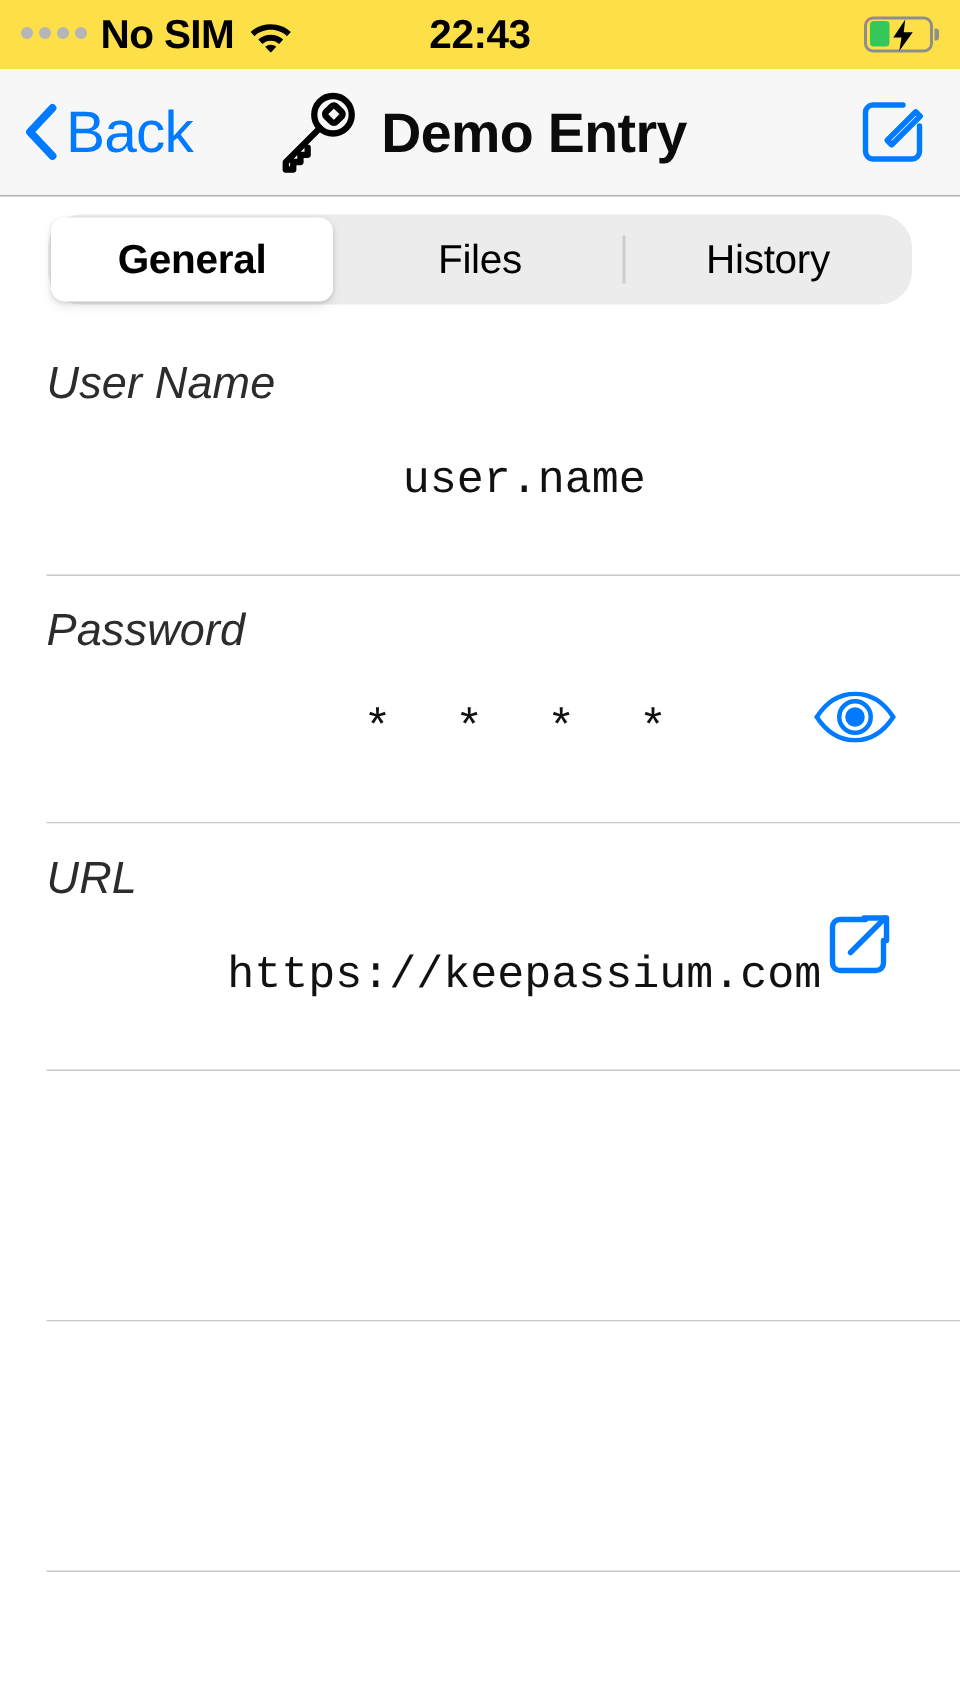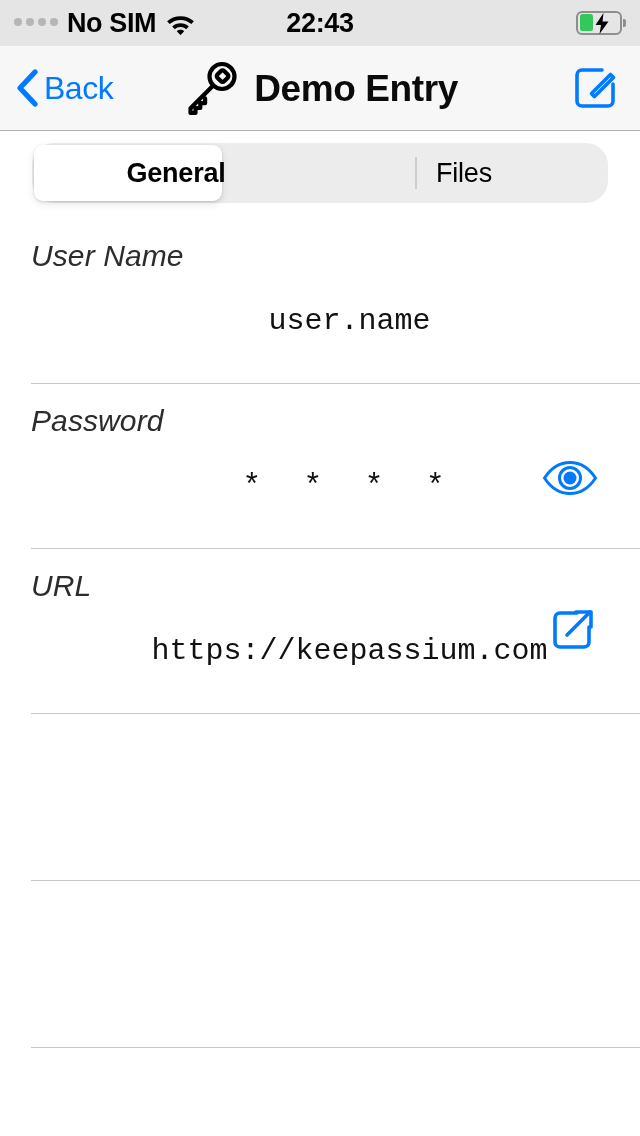--- a/index.html
+++ b/index.html
@@ -8,21 +8,21 @@
     background:#ffffff;
     font-family:"Liberation Sans", sans-serif;
     -webkit-font-smoothing:antialiased;
     overflow:hidden;
   }
   .screen { position:relative; width:640px; height:1136px; background:#fff; }
 
   
   .status-bar {
     position:absolute; top:0; left:0; width:640px; height:46px;
-    background:#e5e5e5;
+    background:#fde047;
     display:flex; align-items:center;
   }
   .status-left {
     position:absolute; left:14px; top:0; height:46px;
     display:flex; align-items:center; gap:9px;
   }
   .sig-dots { display:flex; align-items:center; gap:4px; padding-bottom:2px;}
   .sig-dots i { display:block; width:8px; height:8px; border-radius:50%; background:#b6b6b6; }
   .carrier {
     font-size:27px; font-weight:600; color:#000; letter-spacing:-0.4px;
@@ -62,21 +62,21 @@
     background:#f7f7f7;
     border-bottom:1px solid #b2b2b2;
   }
   .nav-back {
     position:absolute; left:16px; top:0; height:84px;
     display:flex; align-items:center; gap:6px;
     cursor:pointer;
   }
   .chev { width:22px; height:38px; display:block; }
   .nav-back-label {
-    font-size:32px; color:#007aff; letter-spacing:-0.5px; line-height:1;
+    font-size:39px; color:#007aff; letter-spacing:-0.5px; line-height:1;
   }
   .nav-title-wrap {
     position:absolute; left:0; right:0; top:0; height:84px;
     display:flex; align-items:center; justify-content:center; gap:14px;
     pointer-events:none;
   }
   .key-icon { width:58px; height:58px; display:block; }
   .nav-title {
     font-size:37px; font-weight:bold; color:#0b0b0b; letter-spacing:-0.4px;
     line-height:1;
@@ -223,20 +223,21 @@
       </svg>
     </div>
   </div>
 
   <div class="seg-wrap">
     <div class="seg-track">
       <span class="seg-pill"></span>
       <span class="seg-divider"></span>
       <div class="seg-item selected">General</div>
       <div class="seg-item">Files</div>
+      <div class="seg-item">History</div>
     </div>
   </div>
 
   <div class="fields">
 
     <div class="field-row">
       <div class="field-label">User Name</div>
       <div class="field-value">user.name</div>
       <span class="sep"></span>
     </div>

